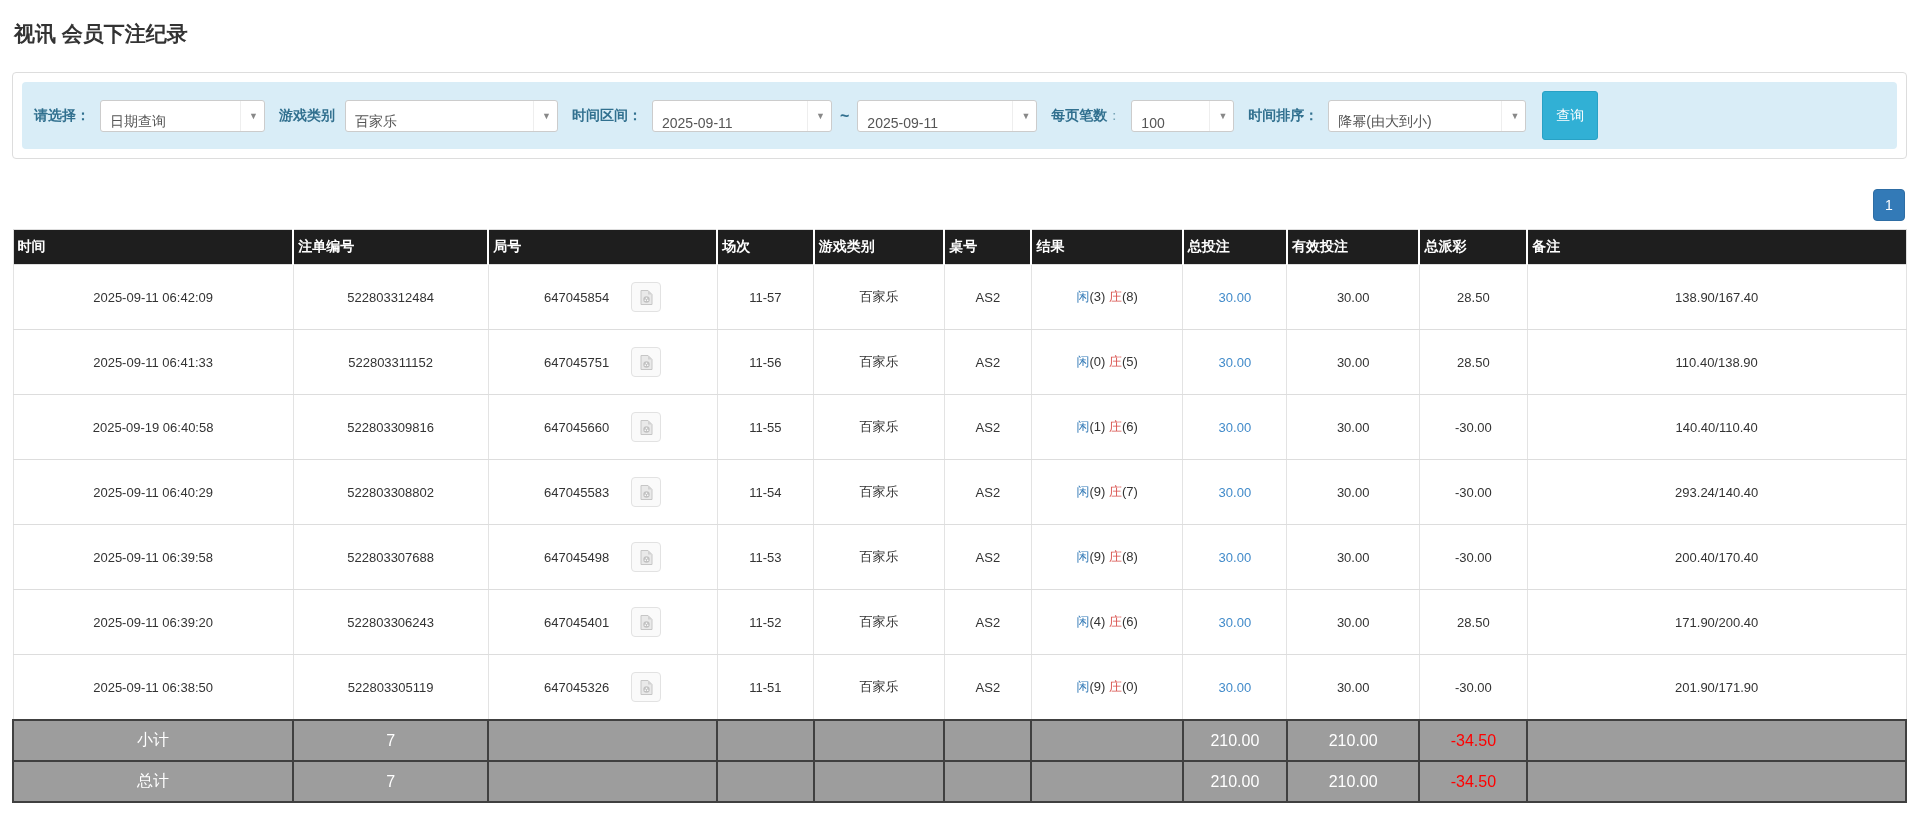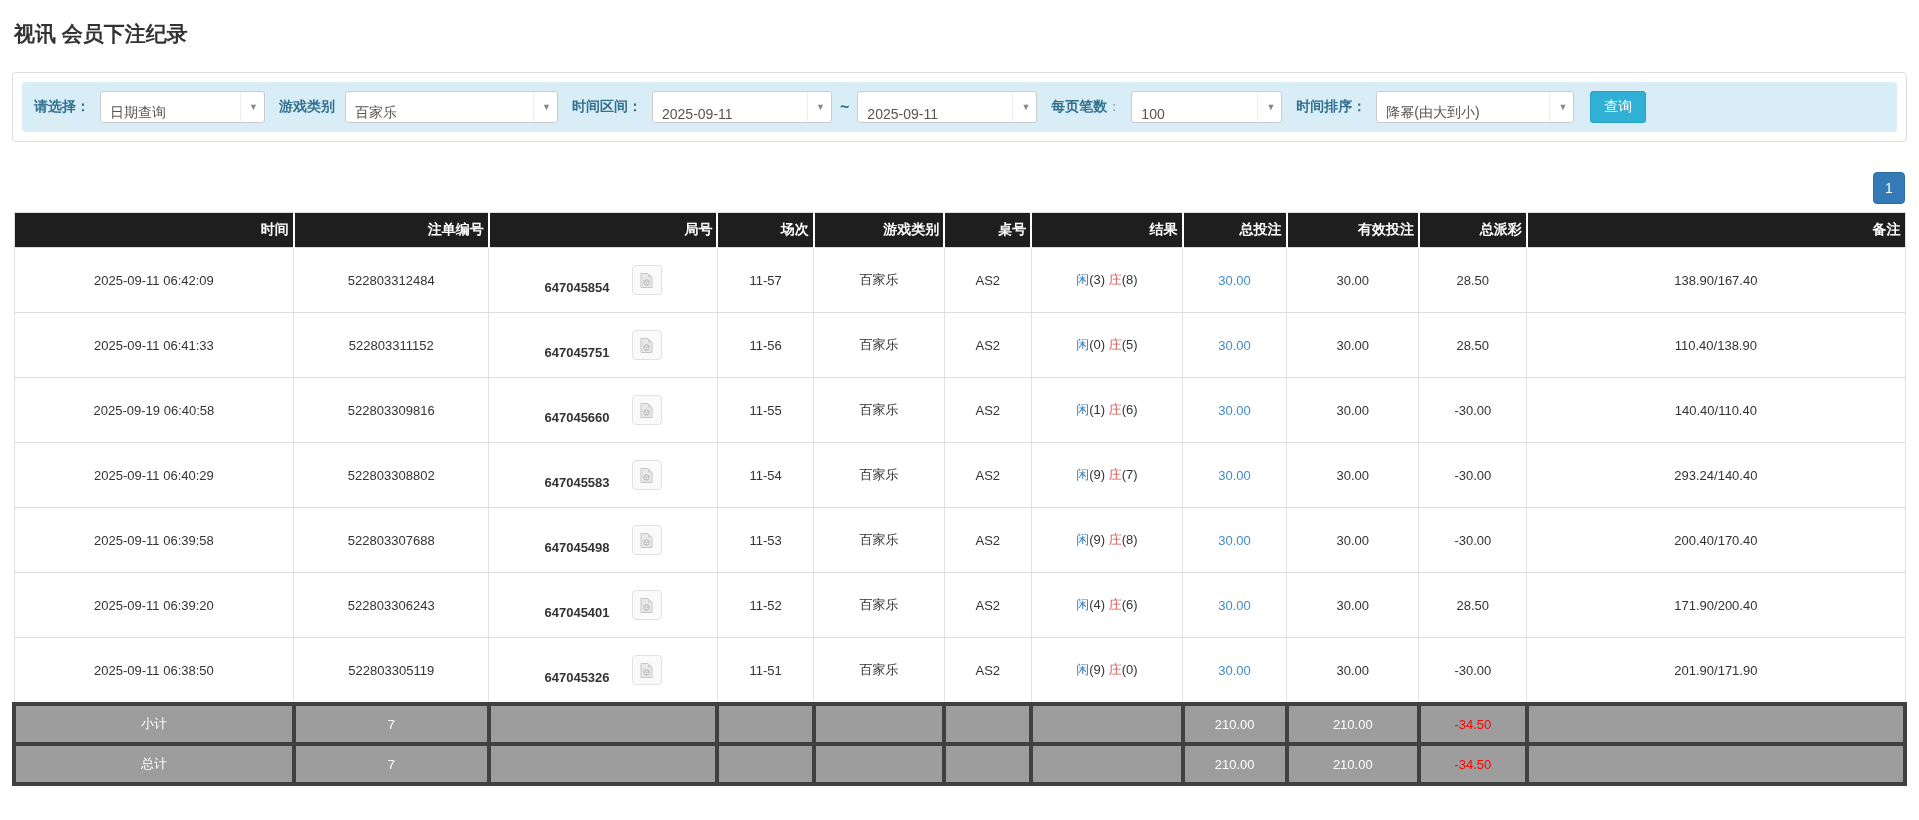--- a/index.html
+++ b/index.html
@@ -63,21 +63,21 @@
     align-self:stretch;
     display:flex;
     align-items:center;
   }
   .tilde { color:#31708f; font-weight:bold; }
   .btn-search {
     background:#31b0d5;
     color:#fff;
     border:1px solid #28a1c5;
     border-radius:3px;
-    height:32px;
+    height:49px;
     padding:0 13px;
     font-size:14px;
     cursor:pointer;
     margin-left:8px;
   }
 
   
   .summary-bar {
     margin-top: 10px;
     background:#dff0d8;
@@ -114,56 +114,56 @@
     border:1px solid #ddd;
   }
   table.records th {
     background:#1e1e1e;
     color:#fff;
     font-size:14px;
     font-weight:bold;
     padding: 8px 4px;
     border-left:2px solid #fff;
     border-right:2px solid #fff;
-    text-align:right;
+    text-align:left;
   }
   table.records th:first-child { border-left:none; }
   table.records th:last-child { border-right:none; }
   table.records td {
     text-align:center;
     font-size:13px;
     color:#333;
     padding: 17px 6px;
     border:1px solid #e3e3e3;
     border-top:1px solid #ddd;
     border-bottom:1px solid #ddd;
   }
   .blue-link { color:#428bca; text-decoration:none; cursor:pointer; }
   .player { color:#337ab7; }
   .banker { color:#d9534f; }
   .neg { color:#ff0000; }
 
-  .round-cell { display:inline-flex; align-items:flex-end; gap:22px;font-weight:bold; }
+  .round-cell { display:inline-flex; align-items:center; gap:22px; }
   .video-btn {
     display:inline-flex;
     align-items:center;
     justify-content:center;
     width:30px; height:30px;
     background:#fafafa;
     border:1px solid #e2e2e2;
     border-radius:4px;
     cursor:pointer;
   }
 
   tr.sum-row td {
     background:#9d9d9d;
     color:#fff;
     padding: 9px 6px;
-    border:4px solid #404040;
-    font-size:13px;
+    border:2px solid #404040;
+    font-size:16px;
   }
   tr.sum-row td.neg { color:#ff0000; }
 </style>
 </head>
 <body>
 
 <div class="container">
 
   <h1 class="page-title">视讯 会员下注纪录</h1>
 
@@ -186,21 +186,21 @@
         <span>2025-09-11</span>
         <span class="arrow">▼</span>
       </div>
       <span class="tilde">~</span>
       <div class="selectbox" style="width:180px">
         <span>2025-09-11</span>
         <span class="arrow">▼</span>
       </div>
 
       <span class="f-label"><span>每页笔数</span><span style="font-weight:normal;color:#7aa6b8">：</span></span>
-      <div class="selectbox" style="width:151px">
+      <div class="selectbox" style="width:103px">
         <span>100</span>
         <span class="arrow">▼</span>
       </div>
 
       <span class="f-label">时间排序：</span>
       <div class="selectbox" style="width:198px">
         <span>降幂(由大到小)</span>
         <span class="arrow">▼</span>
       </div>
 

